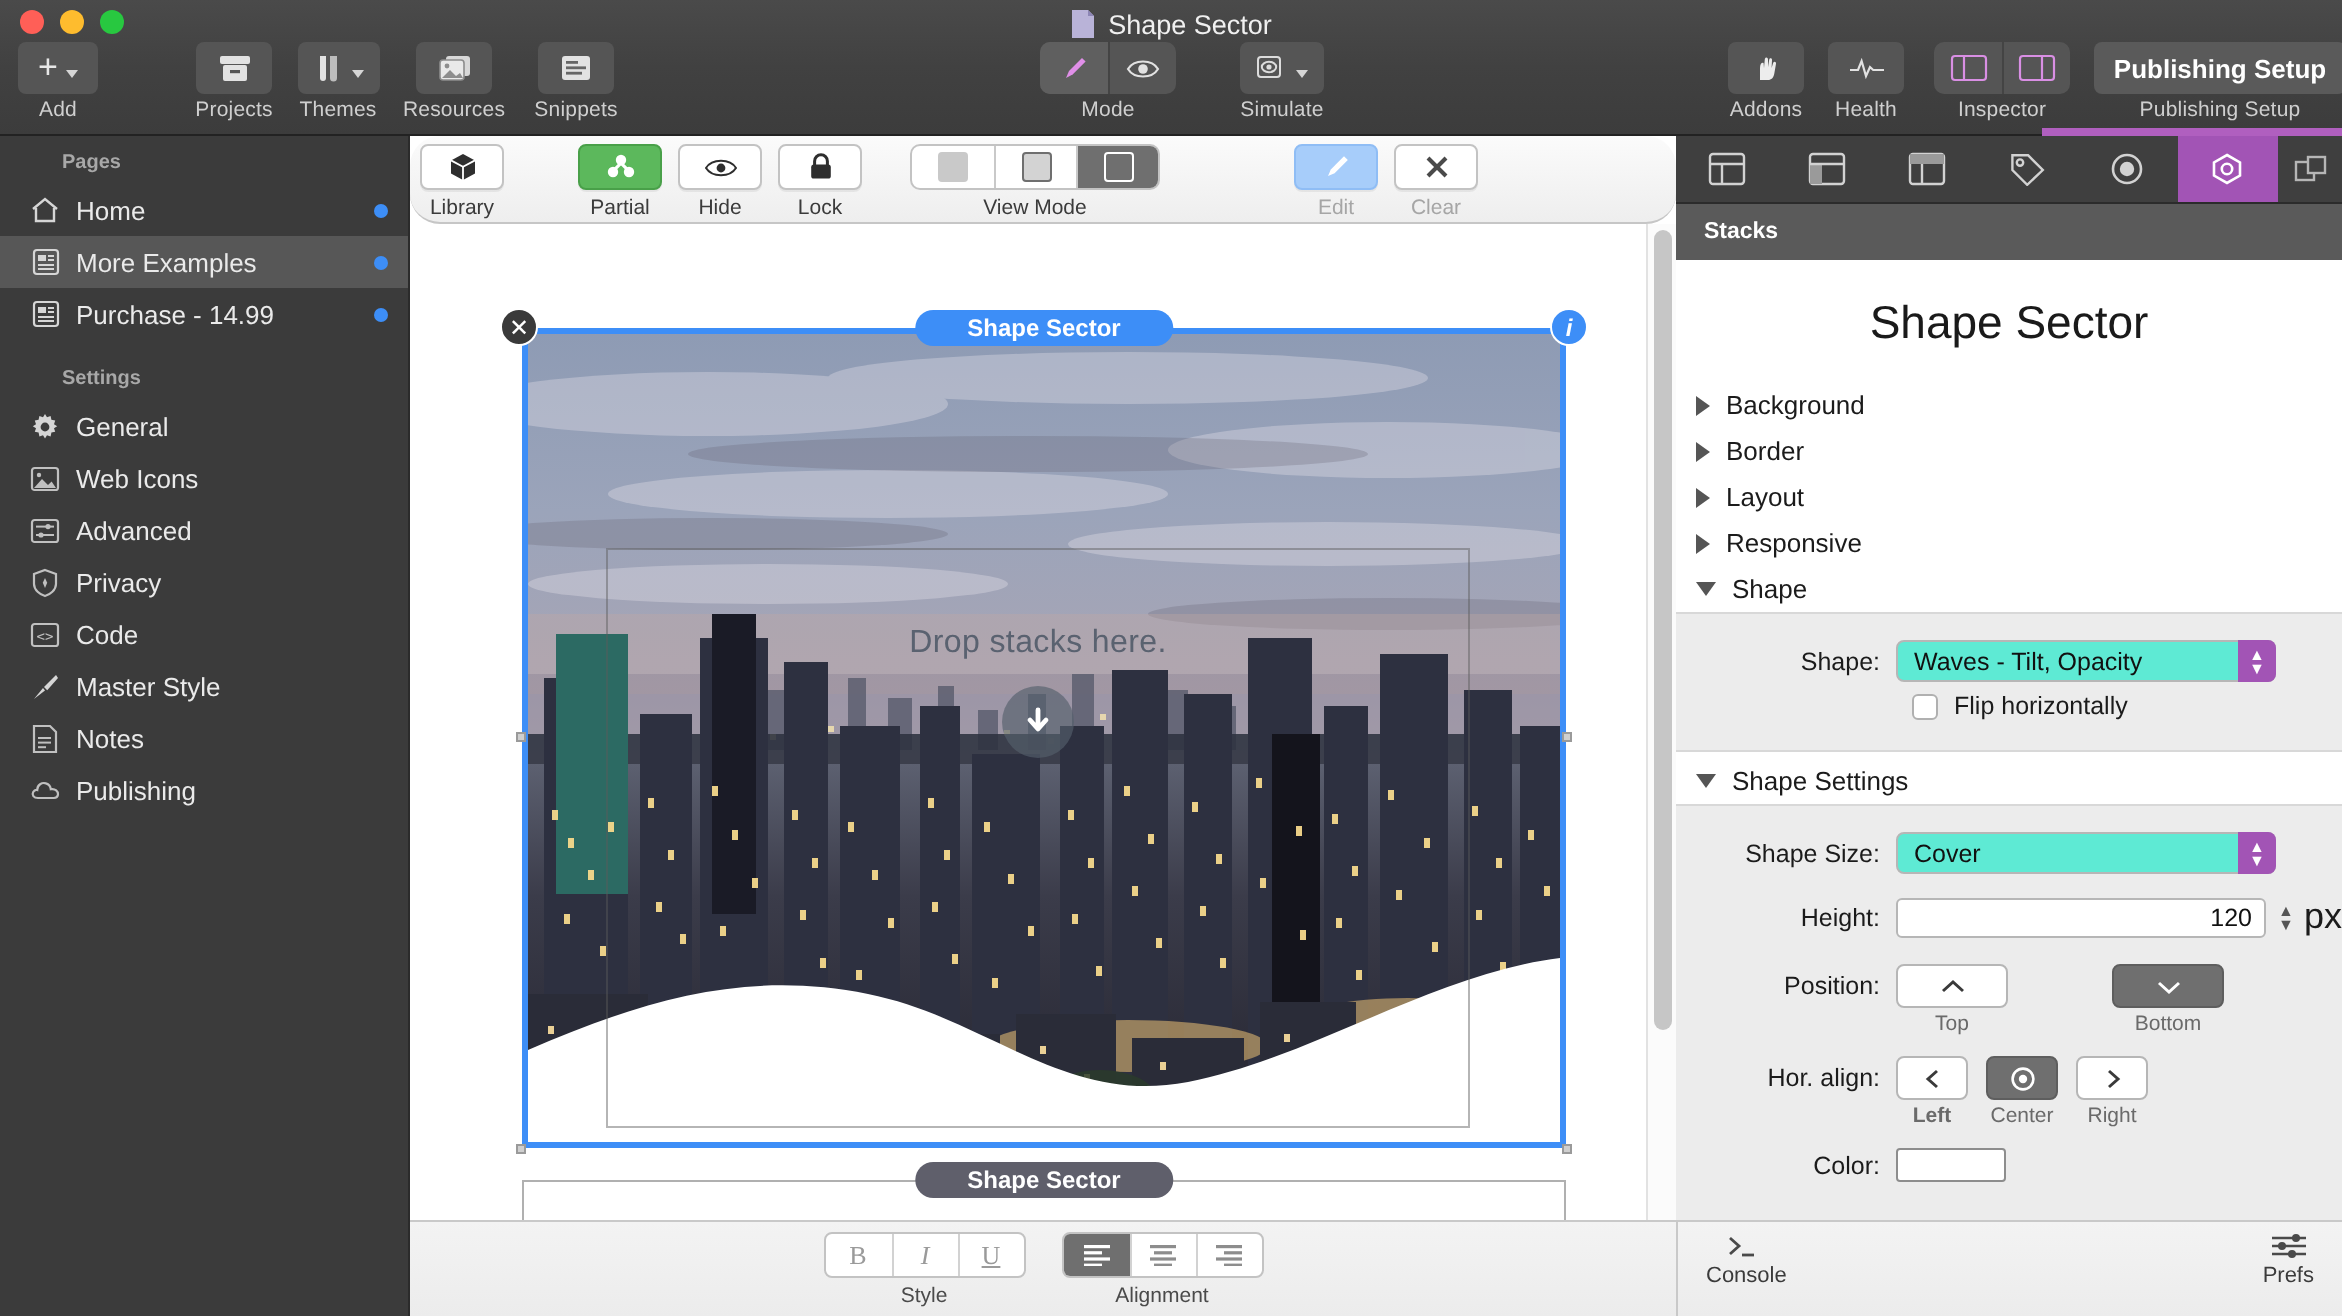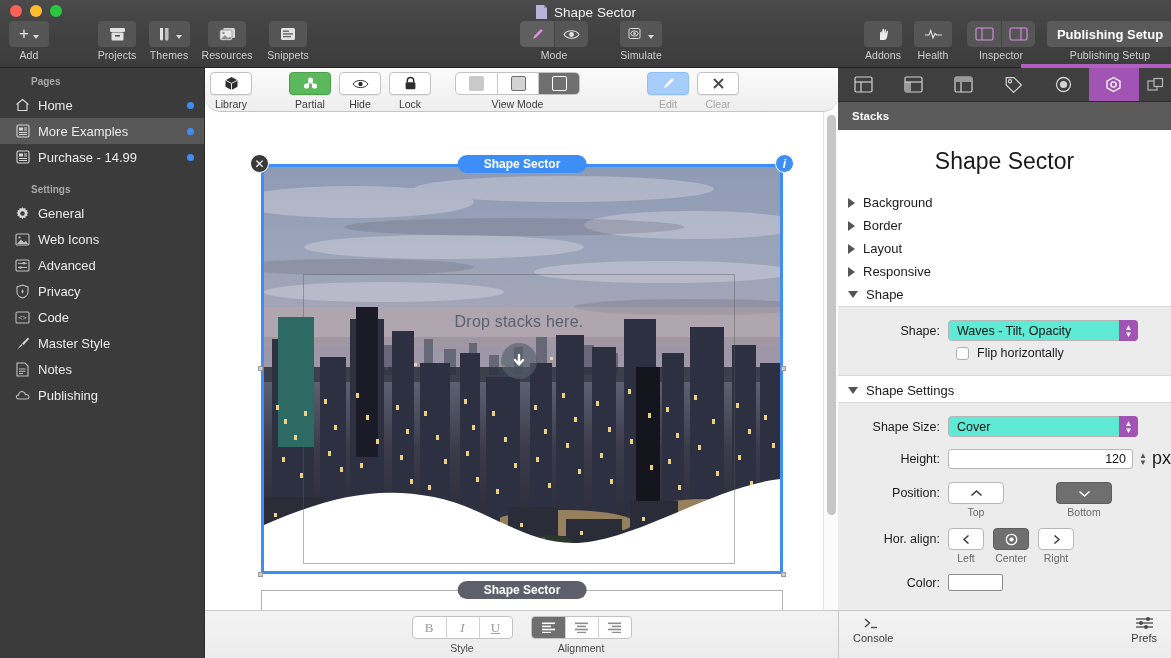--- a/index.html
+++ b/index.html
@@ -984,21 +984,21 @@
                   </svg>
               </div>
               <div class="pcap">Bottom</div>
             </div>
           </div>
         </div>
 
         <div class="frow" style="margin-top:10px;align-items:flex-start;">
           <div class="flabel" style="padding-top:4px;">Hor. align:</div>
           <div style="display:flex;gap:9px;">
-            <div style="width:36px;">
+            <div style="width:36px;font-weight:bold;">
               <div class="pbtn">
                 <svg width="9" height="11" viewBox="0 0 9 11">
                     <polyline points="6.5,1.5 2,5.5 6.5,9.5" fill="none" stroke="#3a3a3a" stroke-width="1.5"></polyline>
                   </svg>
               </div>
               <div class="pcap">Left</div>
             </div>
             <div style="width:36px;">
               <div class="pbtn on">
                 <svg width="13" height="13" viewBox="0 0 13 13">

